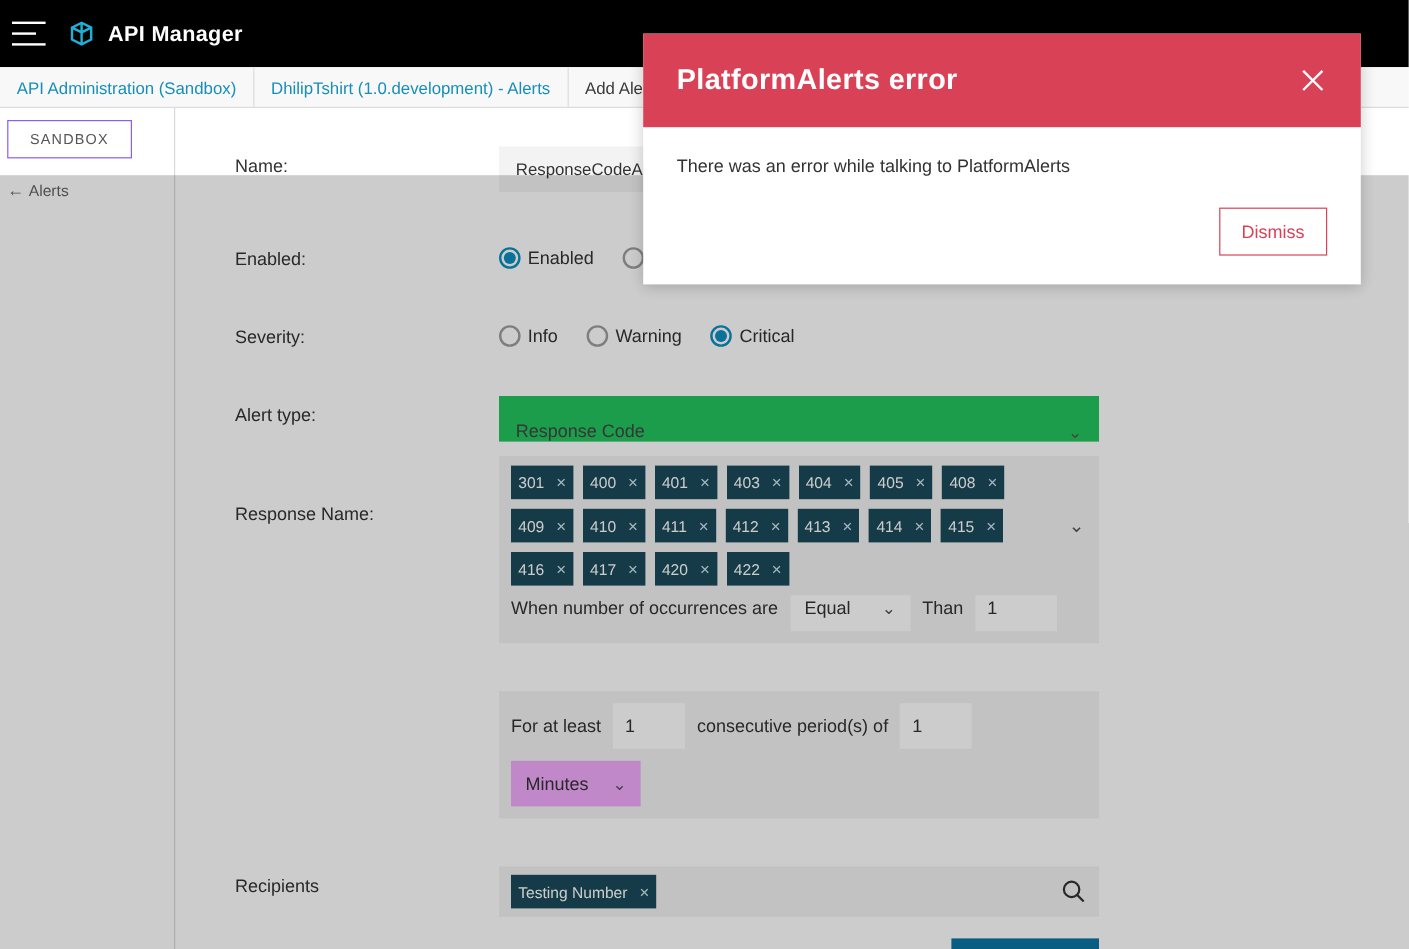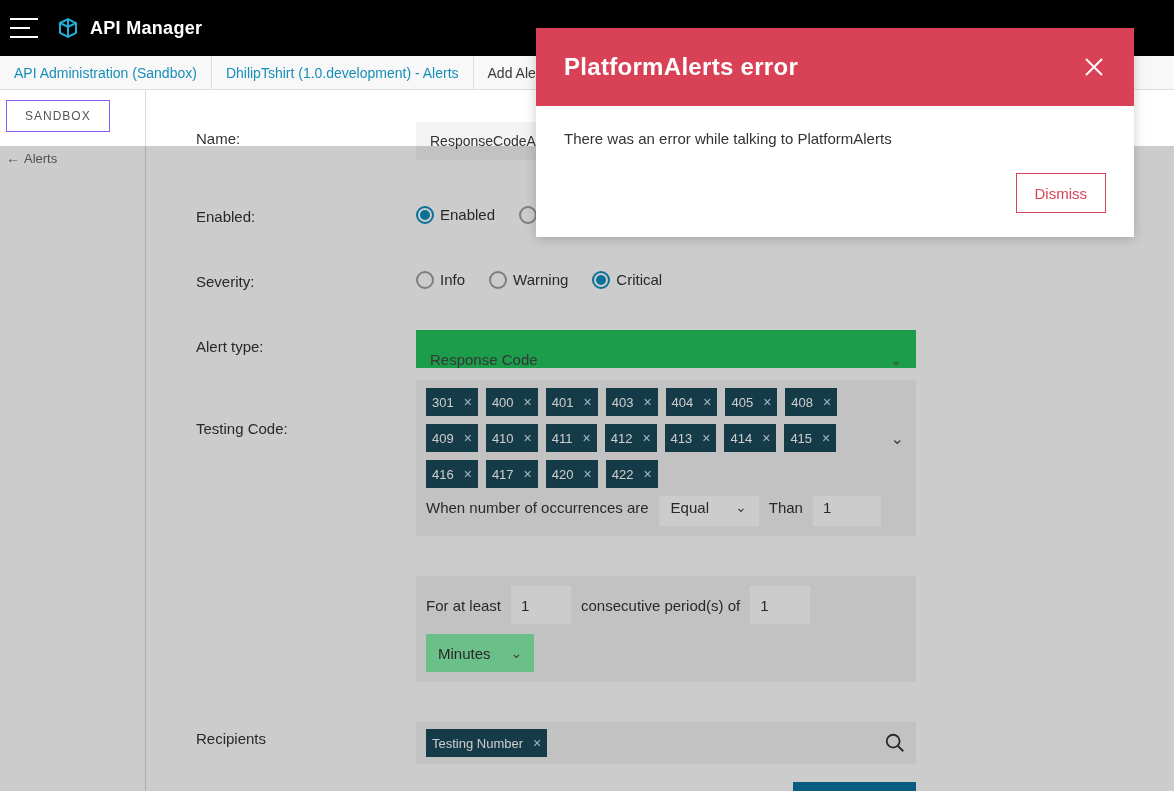--- a/index.html
+++ b/index.html
@@ -26,40 +26,40 @@
   .back-arrow { font-size:14px; }
 
   .main { flex:1; padding: 32px 40px 40px 50px; overflow:auto; }
   .form-row { display:flex; align-items:flex-start; margin-bottom: 40px; }
   .label-col { width: 220px; color:#333; font-size:15px; padding-top:8px; }
   .ctrl-col { flex:1; max-width: 720px; }
 
   .text-input { width:500px; height:38px; background:#f3f3f3; border:none; padding:0 14px; font-size:14px; color:#333; }
 
   .radio-group { display:flex; gap:24px; align-items:center; padding-top:6px; }
-  .radio { display:flex; gap:6px; cursor:pointer; color:#333; font-size:15px; }
+  .radio { display:flex; align-items:center; gap:6px; cursor:pointer; color:#333; font-size:15px; }
   .radio .circle { width:18px; height:18px; border:2px solid #9e9e9e; border-radius:50%; display:flex; align-items:center; justify-content:center; }
   .radio.selected .circle { border-color:#0d8fbf; }
   .radio.selected .circle::after { content:""; width:10px; height:10px; background:#0d8fbf; border-radius:50%; }
 
   .select-wrap { background:#22c55e; height:38px; display:flex; align-items:flex-end; padding:0 14px; justify-content:space-between; width:500px; cursor:pointer; font-size:15px; color:#444; }
   .chevron { font-size:14px; color:#555; }
 
   .multi-box { background:#f3f3f3; width:500px; padding:8px 36px 8px 10px; position:relative; display:flex; flex-wrap:wrap; gap:8px; }
   .multi-chevron { position:absolute; right:12px; top:50%; transform:translateY(-50%); color:#555; cursor:pointer; }
   .tag { background:#1b4a5a; color:#fff; font-size:13px; padding:6px 6px; display:flex; align-items:center; gap:10px; }
   .tag .x { color:#cfe6ee; cursor:pointer; font-size:14px; }
 
   .inline-controls { display:flex; align-items:center; gap:10px; background:#f3f3f3; padding:0 10px 10px 10px; width:500px; flex-wrap:wrap; font-size:15px; color:#333; margin-top:-8px; }
   .inline-controls .sel { background:#fff; height:38px; display:flex; align-items:center; padding:0 12px; gap:26px; cursor:pointer; }
   .inline-controls .numbox { background:#fff; height:38px; width:68px; padding:0 10px; display:flex; align-items:center; }
 
   .row-period { display:flex; align-items:center; gap:10px; background:#f3f3f3; padding:10px; width:500px; font-size:15px; color:#333; flex-wrap:wrap; }
   .row-period .numbox { background:#fff; height:38px; width:60px; padding:0 10px; display:flex; align-items:center; }
-  .row-period .sel { background:#86efac; height:38px; display:flex; align-items:center; padding:0 12px; gap:20px; cursor:pointer; }
+  .row-period .sel { background:#f0abfc; height:38px; display:flex; align-items:center; padding:0 12px; gap:20px; cursor:pointer; }
 
   .recipients-box { background:#f3f3f3; width:500px; height:42px; display:flex; align-items:center; padding:0 10px; gap:8px; position:relative; }
   .search-icon-wrap { position:absolute; right:10px; top:50%; transform:translateY(-50%); cursor:pointer; }
 
   .actions { width:500px; display:flex; justify-content:flex-end; margin-top:18px; }
   .primary-btn { background:#0d75a3; color:#fff; border:none; height:42px; padding:0 22px; font-size:15px; cursor:pointer; }
 
   
   .overlay { position:absolute; inset:0; top:56px; background:rgba(0,0,0,0.20); pointer-events:none; }
   .dialog { position:absolute; top:28px; right:40px; width:598px; background:#fff; box-shadow:0 2px 12px rgba(0,0,0,.2); z-index:10; }
@@ -154,21 +154,21 @@
       <div class="label-col">Alert type:</div>
       <div class="ctrl-col">
         <div class="select-wrap">
           <span>Response Code</span>
           <span class="chevron">⌄</span>
         </div>
       </div>
     </div>
 
     <div class="form-row" style="margin-bottom:0;">
-      <div class="label-col" style="padding-top:40px;">Testing Code:</div>
+      <div class="label-col" style="padding-top:40px;">Response Name:</div>
       <div class="ctrl-col">
         <div class="multi-box" id="codes-box">
           <span class="multi-chevron">⌄</span>
         <div class="tag">
               <span>301</span>
               <span class="x">×</span>
             </div>
             <div class="tag">
               <span>400</span>
               <span class="x">×</span>

